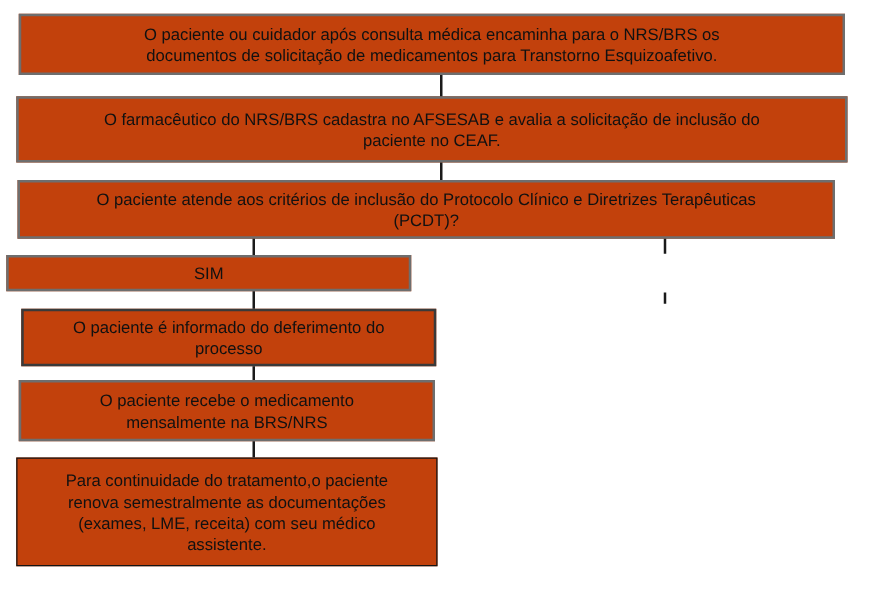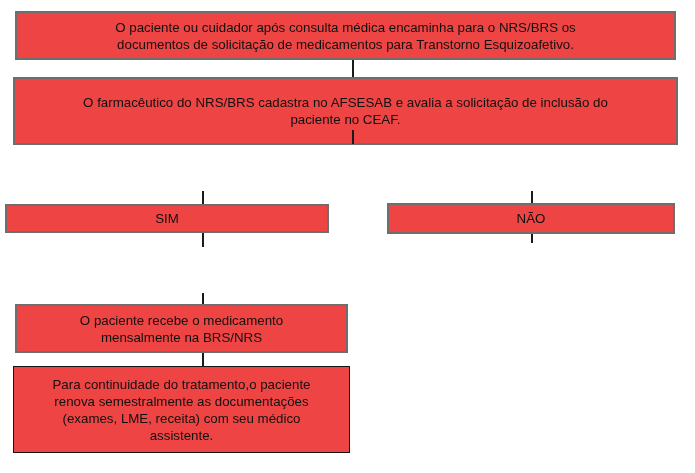--- a/index.html
+++ b/index.html
@@ -14,33 +14,33 @@
   .node{
     position:absolute;
     box-sizing:border-box;
     display:flex;
     align-items:center;
     justify-content:center;
     text-align:center;
     white-space:pre-line;
     font-size:13.3px;
     line-height:17px;
-    background:#ef4444;
+    background:#c2410c;
   }
   .b-gray{border:2px solid #6e6e6e;}
   .b-dark{border:2px solid #3a3a3a;}
   .b-thin{border:1px solid #141414;}
   .conn{
     position:absolute;
     width:2px;
     background:#1a1a1a;
   }
   
   #n-referral    {left:15px;  top:11px;  width:661px; height:49px;}
-  #n-registration{left:13px;  top:77px;  width:665px; height:68px;}
+  #n-registration{left:13px;  top:77px;  width:665px; height:53px;}
   #n-criteria    {left:14px;  top:144px; width:654px; height:47px; padding:0 1px;}
   #n-sim         {left:5px;  top:204px; width:324px; height:29px;}
   #n-nao         {left:387px; top:203px; width:288px; height:31px;}
   #n-approval    {left:17px;  top:247px; width:332px; height:46px;}
   #n-rejection   {left:385px; top:243px; width:288px; height:70px;}
   #n-dispensing  {left:15px;  top:304px; width:333px; height:49px;}
   #n-renewal     {left:13px;  top:366px; width:337px; height:87px;}
   
   #c1{left:352px; top:60px;  height:17px;}
   #c2{left:352px; top:130px; height:14px;}
@@ -55,25 +55,28 @@
 <body>
 
 <div id="canvas">
 
   <div class="node b-gray" id="n-referral">O paciente ou cuidador após consulta médica encaminha para o NRS/BRS os
 documentos de solicitação de medicamentos para Transtorno Esquizoafetivo.</div>
 
   <div class="node b-gray" id="n-registration">O farmacêutico do NRS/BRS cadastra no AFSESAB e avalia a solicitação de inclusão do
 paciente no CEAF.</div>
 
+  <div class="node b-gray" id="n-criteria">O paciente atende aos critérios de inclusão do Protocolo Clínico e Diretrizes Terapêuticas
+(PCDT)?</div>
 
   <div class="node b-gray" id="n-sim">SIM</div>
 
-  <div class="node b-gray" id="n-nao">NÃO</div>
 
+  <div class="node b-dark" id="n-approval">O paciente é informado do deferimento do
+processo</div>
 
 
   <div class="node b-gray" id="n-dispensing">O paciente recebe o medicamento
 mensalmente na BRS/NRS</div>
 
   <div class="node b-thin" id="n-renewal">Para continuidade do tratamento,o paciente
 renova semestralmente as documentações
 (exames, LME, receita) com seu médico
 assistente.</div>
 

